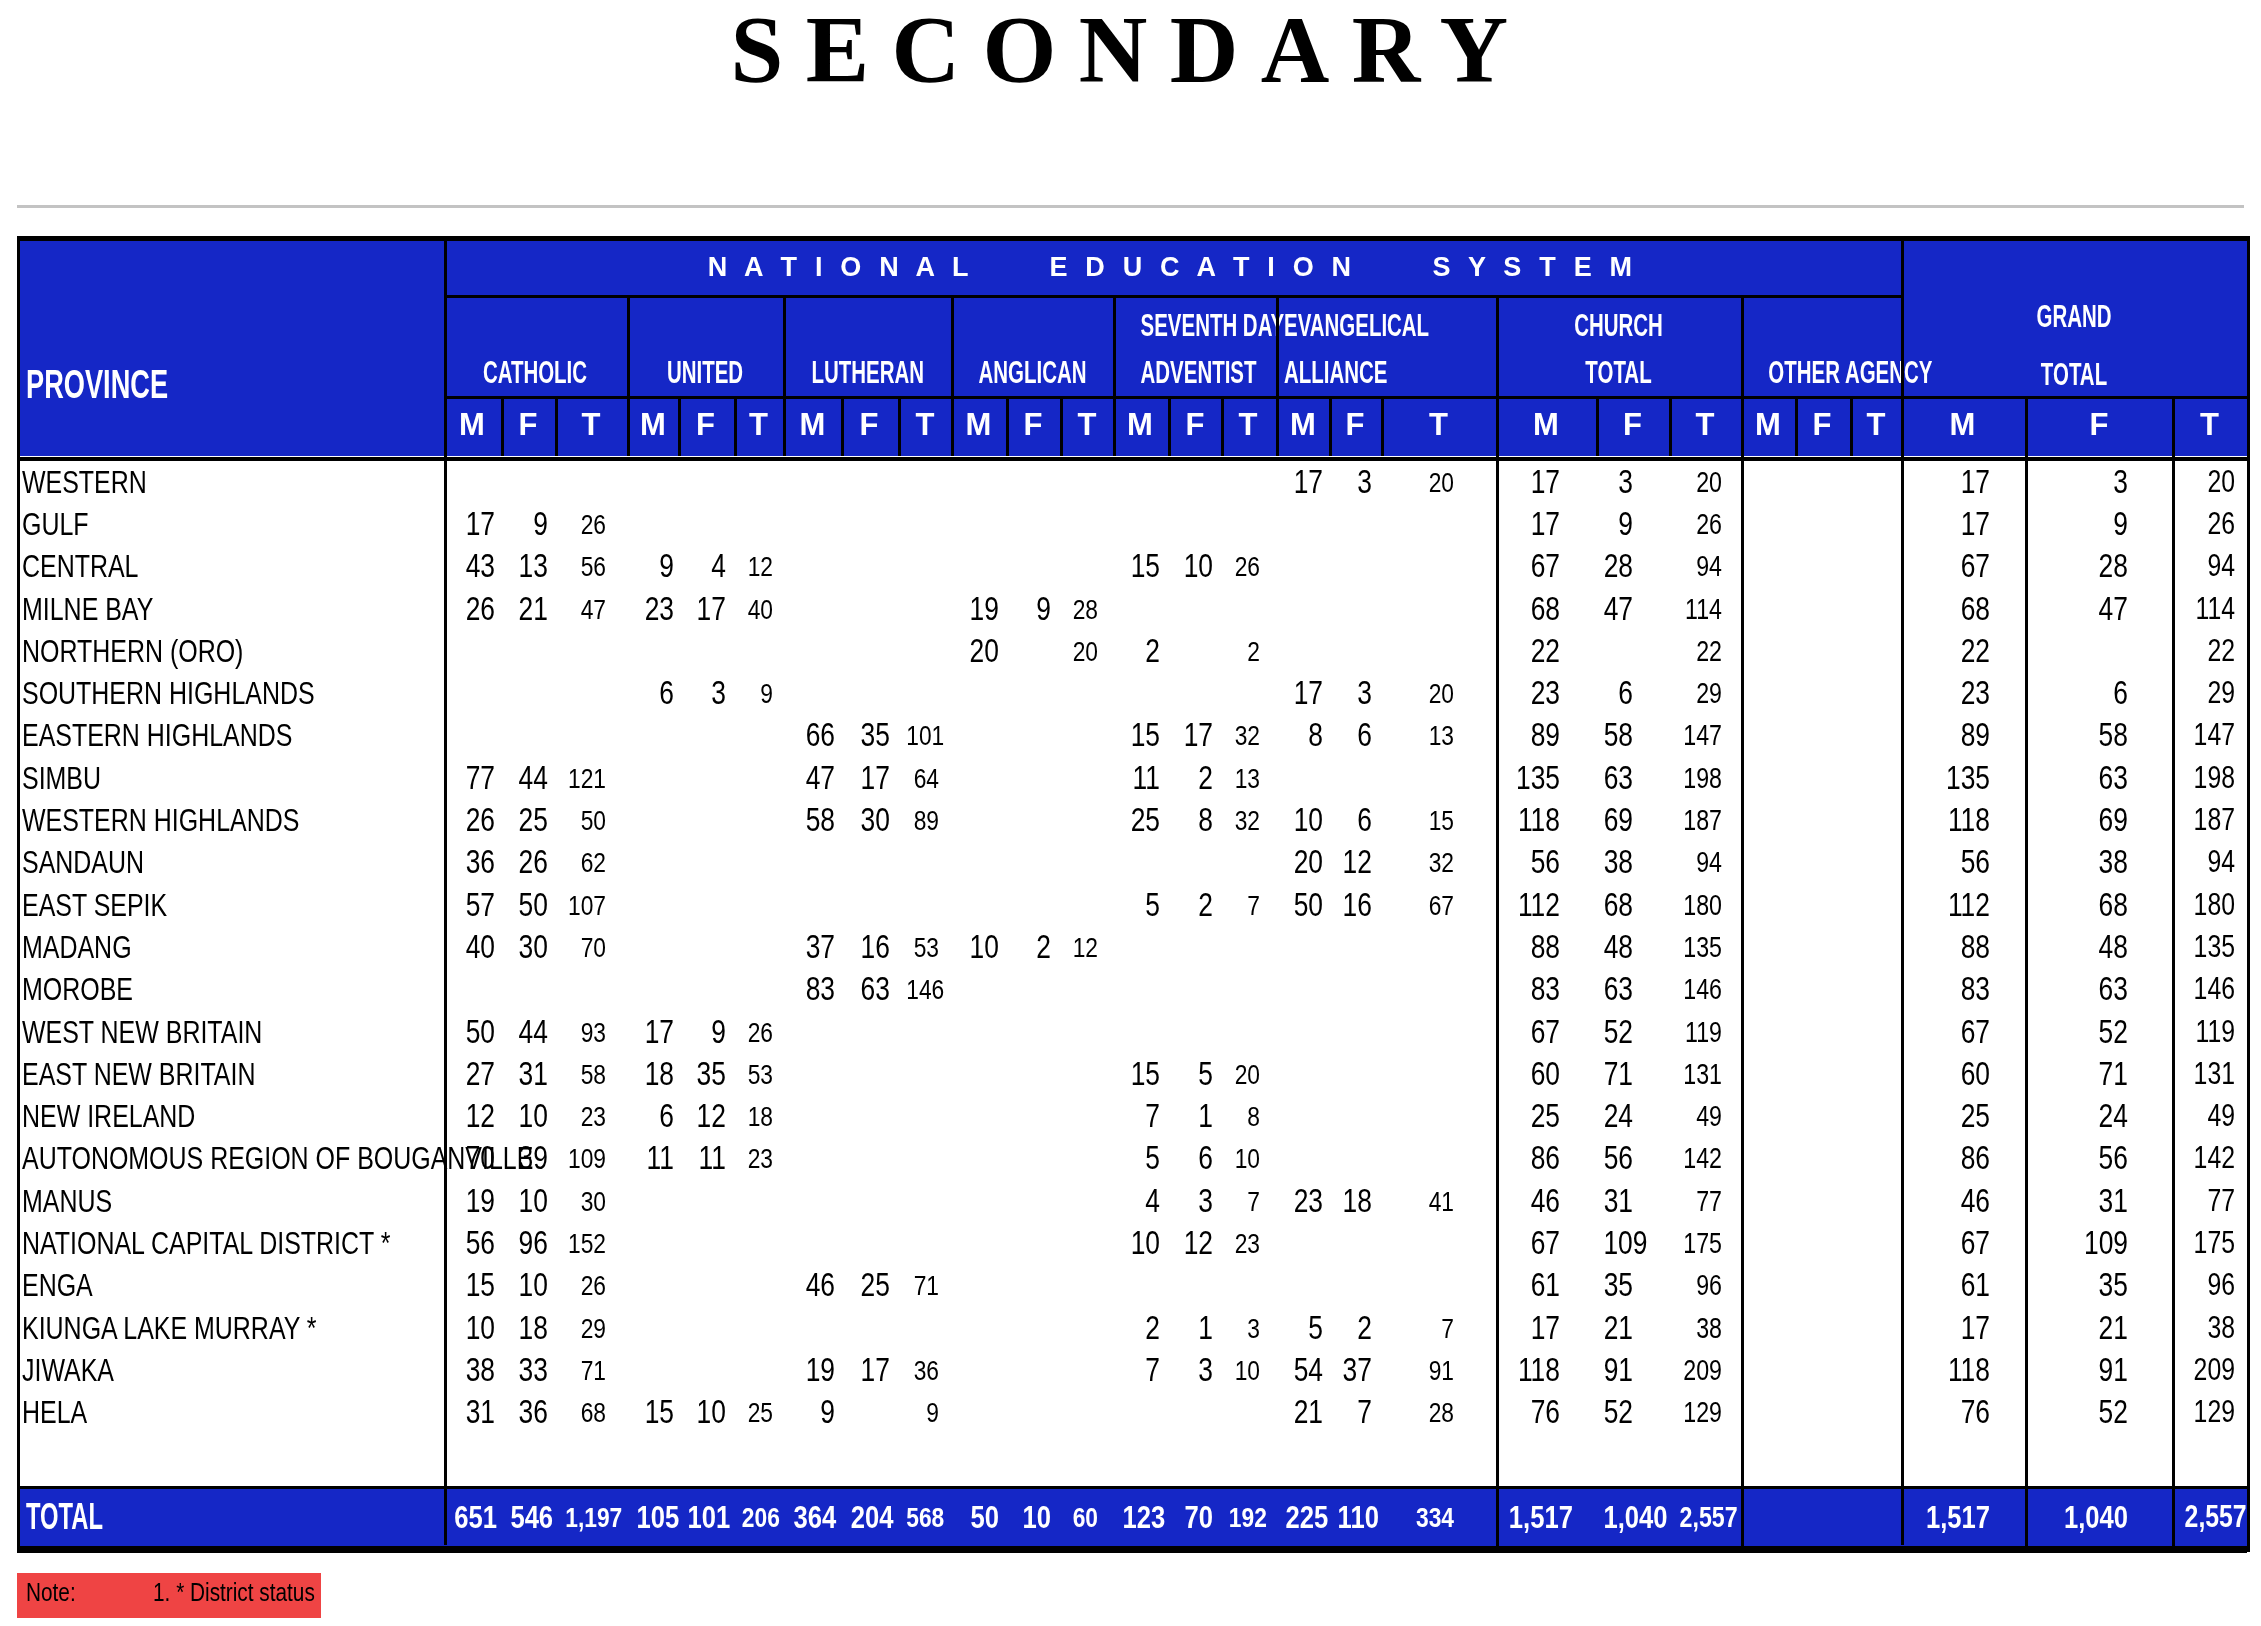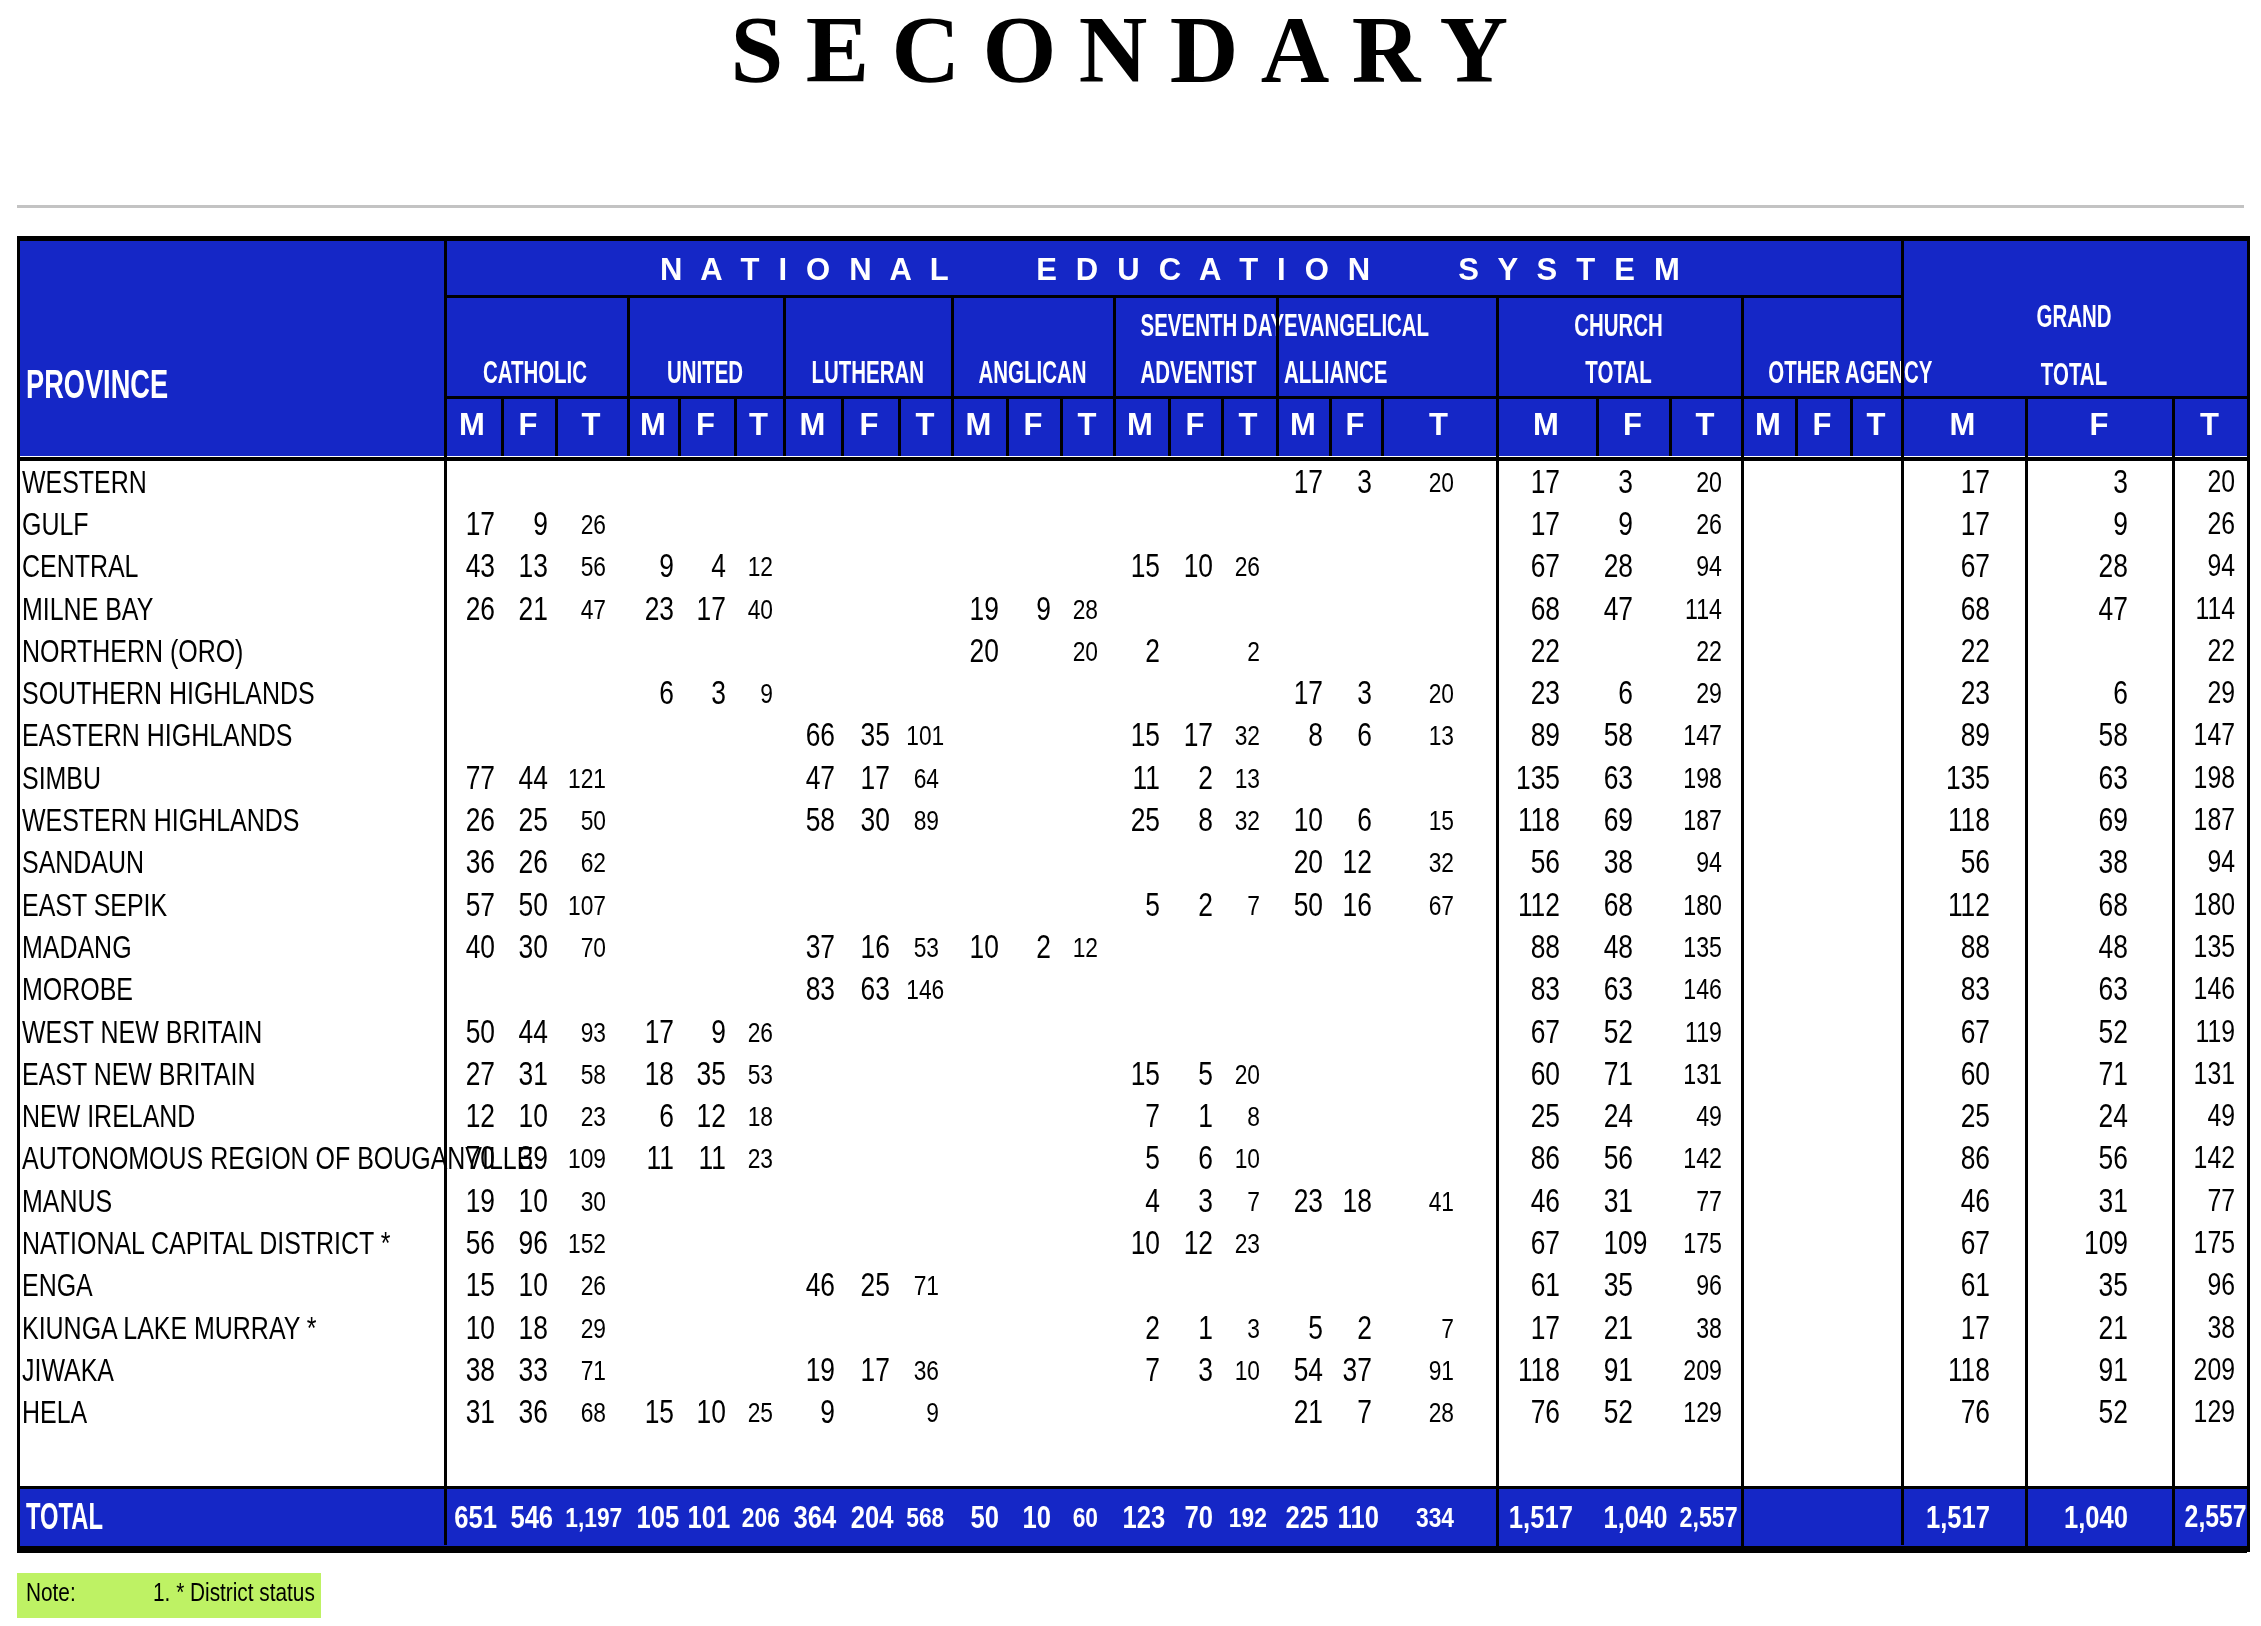--- a/index.html
+++ b/index.html
@@ -17,21 +17,21 @@
   .bluefill{position:absolute;}
   .hdr-label{position:absolute;color:#fff;font-weight:700;white-space:pre;line-height:38px;height:38px;}
   .hdr-center{text-align:center;transform:scaleX(.66);transform-origin:50% 50%;}
   .hdr-left{text-align:left;transform:scaleX(.66);transform-origin:0 50%;}
   .mft{position:absolute;color:#fff;font-weight:700;font-size:31px;text-align:center;line-height:35px;height:35px;}
   .cell{position:absolute;color:#000;text-align:right;line-height:40px;height:40px;
     transform:scaleX(.8);transform-origin:100% 50%;}
   .cell.tot{color:#fff;font-weight:700;}
   .prov{position:absolute;color:#000;font-size:32px;text-align:left;line-height:40px;height:40px;
     white-space:pre;transform:scaleX(.78);transform-origin:0 50%;}
-  #banner{position:absolute;color:#fff;font-weight:700;font-size:31px;text-align:center;
+  #banner{position:absolute;color:#fff;font-weight:700;font-size:27px;text-align:center;
     letter-spacing:5.2px;white-space:pre;}
   #province-label{position:absolute;color:#fff;font-weight:700;font-size:40px;
     transform:scaleX(.68);transform-origin:0 50%;}
   #total-label{position:absolute;color:#fff;font-weight:700;font-size:36px;
     transform:scaleX(.66);transform-origin:0 50%;line-height:40px;}
   #note-box{position:absolute;left:17.3px;top:1573px;width:304px;height:45px;background:#F2C89C;}
   #note-box span{position:absolute;top:3.5px;font-size:26px;color:#000;white-space:pre;
     transform:scaleX(.8);transform-origin:0 50%;}
 </style>
 </head>
@@ -478,18 +478,18 @@
       <div class="vline" style="left: 1168px; top: 396px; width: 2.6px; height: 60px;"></div>
       <div class="vline" style="left: 1221px; top: 396px; width: 2.6px; height: 60px;"></div>
       <div class="vline" style="left: 1329px; top: 396px; width: 2.6px; height: 60px;"></div>
       <div class="vline" style="left: 1381px; top: 396px; width: 2.6px; height: 60px;"></div>
       <div class="vline" style="left: 1596px; top: 396px; width: 2.6px; height: 60px;"></div>
       <div class="vline" style="left: 1669px; top: 396px; width: 2.6px; height: 60px;"></div>
       <div class="vline" style="left: 1795px; top: 396px; width: 2.6px; height: 60px;"></div>
       <div class="vline" style="left: 1850px; top: 396px; width: 2.6px; height: 60px;"></div>
     </div>
 
-  <div id="note-box" style="background: #bef264;">
+  <div id="note-box" style="background: #ef4444;">
     <span style="left:8.6px">Note:</span>
     <span style="left:136px">1. * District status</span>
   </div>
 </div>
 
 
 </body></html>

